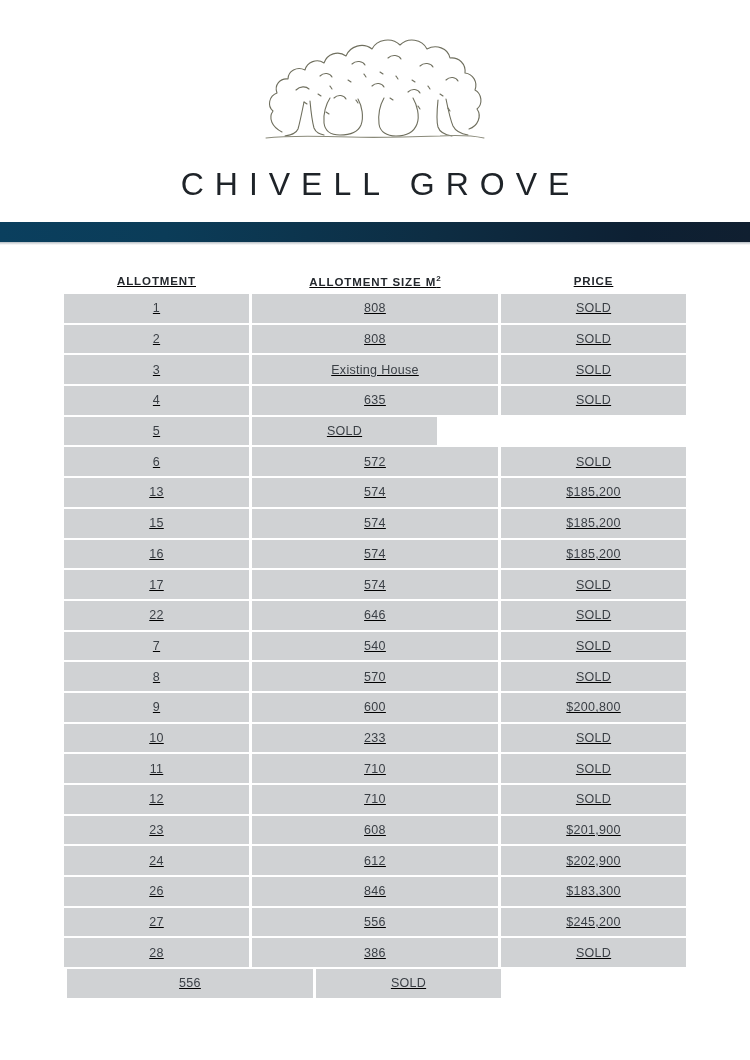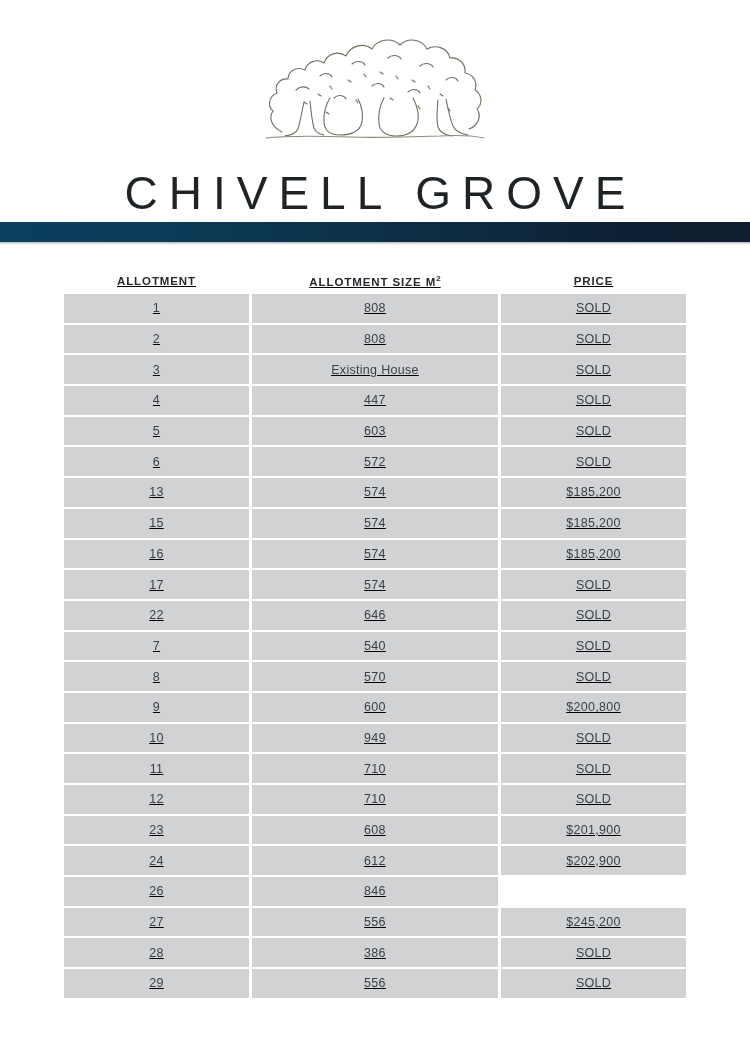--- a/index.html
+++ b/index.html
@@ -36,21 +36,21 @@
   }
 
   
   .brand-title {
     position: absolute;
     left: 0;
     top: 166px;
     width: 750px;
     text-align: center;
     font-family: "Liberation Sans", sans-serif;
-    font-size: 46px;
+    font-size: 32px;
     font-weight: 300;
     letter-spacing: 11px;
     text-indent: 11px;
     color: #1e2328;
     white-space: nowrap;
   }
 
   
   .navy-band {
     position: absolute;
@@ -205,26 +205,25 @@
           <div class="cell c-size">808</div>
           <div class="cell c-price">SOLD</div>
         </div>
         <div class="t-row">
           <div class="cell c-allot">3</div>
           <div class="cell c-size">Existing House</div>
           <div class="cell c-price">SOLD</div>
         </div>
         <div class="t-row">
           <div class="cell c-allot">4</div>
-          <div class="cell c-size">447</div>
+          <div class="cell c-size">635</div>
           <div class="cell c-price">SOLD</div>
         </div>
         <div class="t-row">
           <div class="cell c-allot">5</div>
-          <div class="cell c-size">603</div>
           <div class="cell c-price">SOLD</div>
         </div>
         <div class="t-row">
           <div class="cell c-allot">6</div>
           <div class="cell c-size">572</div>
           <div class="cell c-price">SOLD</div>
         </div>
         <div class="t-row">
           <div class="cell c-allot">13</div>
           <div class="cell c-size">574</div>
@@ -260,21 +259,21 @@
           <div class="cell c-size">570</div>
           <div class="cell c-price">SOLD</div>
         </div>
         <div class="t-row">
           <div class="cell c-allot">9</div>
           <div class="cell c-size">600</div>
           <div class="cell c-price">$200,800</div>
         </div>
         <div class="t-row">
           <div class="cell c-allot">10</div>
-          <div class="cell c-size">949</div>
+          <div class="cell c-size">233</div>
           <div class="cell c-price">SOLD</div>
         </div>
         <div class="t-row">
           <div class="cell c-allot">11</div>
           <div class="cell c-size">710</div>
           <div class="cell c-price">SOLD</div>
         </div>
         <div class="t-row">
           <div class="cell c-allot">12</div>
           <div class="cell c-size">710</div>
@@ -286,32 +285,32 @@
           <div class="cell c-price">$201,900</div>
         </div>
         <div class="t-row">
           <div class="cell c-allot">24</div>
           <div class="cell c-size">612</div>
           <div class="cell c-price">$202,900</div>
         </div>
         <div class="t-row">
           <div class="cell c-allot">26</div>
           <div class="cell c-size">846</div>
+          <div class="cell c-price">$183,300</div>
         </div>
         <div class="t-row">
           <div class="cell c-allot">27</div>
           <div class="cell c-size">556</div>
           <div class="cell c-price">$245,200</div>
         </div>
         <div class="t-row">
           <div class="cell c-allot">28</div>
           <div class="cell c-size">386</div>
           <div class="cell c-price">SOLD</div>
         </div>
         <div class="t-row">
-          <div class="cell c-allot">29</div>
           <div class="cell c-size">556</div>
           <div class="cell c-price">SOLD</div>
         </div>
       </div>
   </div>
 
 </div>
 
 </body></html>

